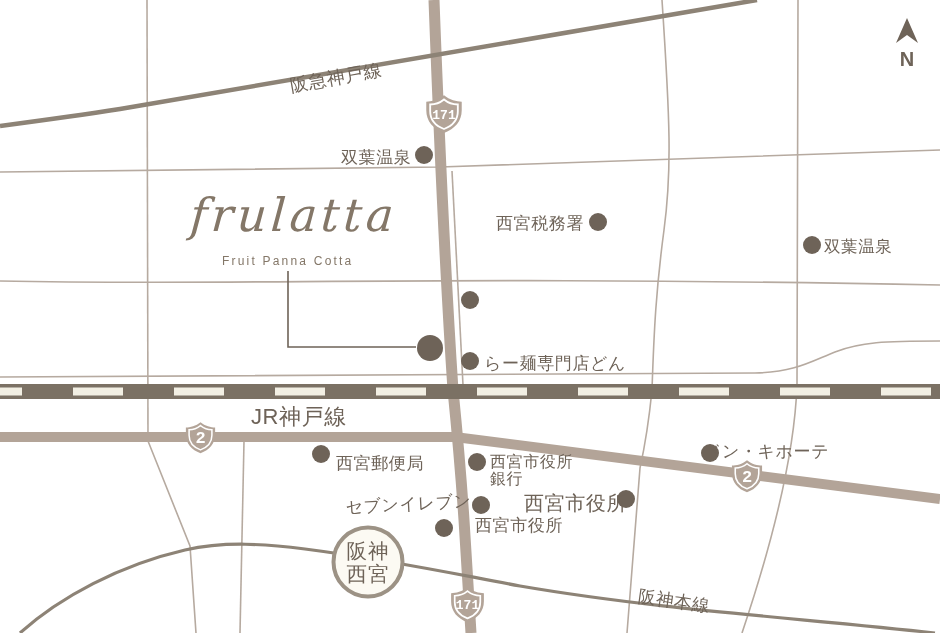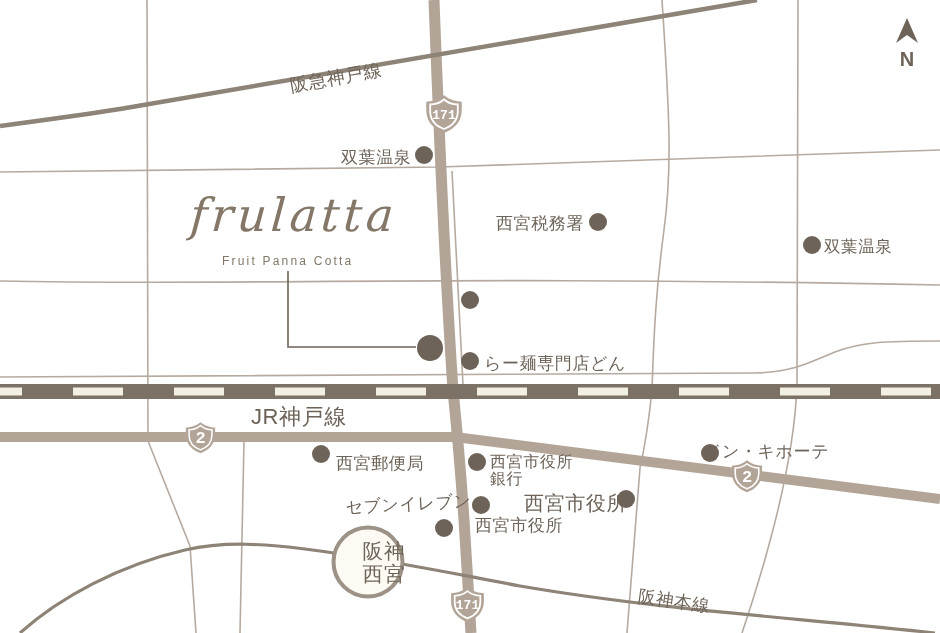--- a/index.html
+++ b/index.html
@@ -21,21 +21,21 @@
   .shield svg{display:block;width:100%;height:100%;}
   .shield .num{position:absolute;inset:0;display:flex;align-items:center;justify-content:center;
                color:#ffffff;font-weight:bold;font-size:13px;padding-top:2px;letter-spacing:0;}
   .shield.s2 .num{font-size:17px;}
   .logo{position:absolute;left:168px;top:188px;width:252px;text-align:center;
         color:var(--logo);font-family:"DejaVu Serif", serif;font-style:italic;
         font-size:46px;letter-spacing:4px;transform:skewX(-4deg);}
   .logo-sub{position:absolute;left:222px;top:254px;width:150px;text-align:left;
         color:var(--logo);font-size:12px;letter-spacing:2.2px;white-space:nowrap;}
   .station-label{position:absolute;left:333px;top:540px;width:70px;text-align:center;
-        color:var(--ink);font-size:20.5px;line-height:22.5px;letter-spacing:1px;margin-left:16px;}
+        color:var(--ink);font-size:20.5px;line-height:22.5px;letter-spacing:1px;}
   .north{position:absolute;left:894px;top:18px;width:26px;text-align:center;color:var(--ink);}
   .north .n-letter{display:block;font-weight:bold;font-size:20px;margin-top:1px;color:var(--ink);}
   .two-line{line-height:16.5px;font-size:16px;}
 </style>
 </head>
 <body>
 
 <div class="map">
 
   <svg class="base" width="940" height="633" viewBox="0 0 940 633">

